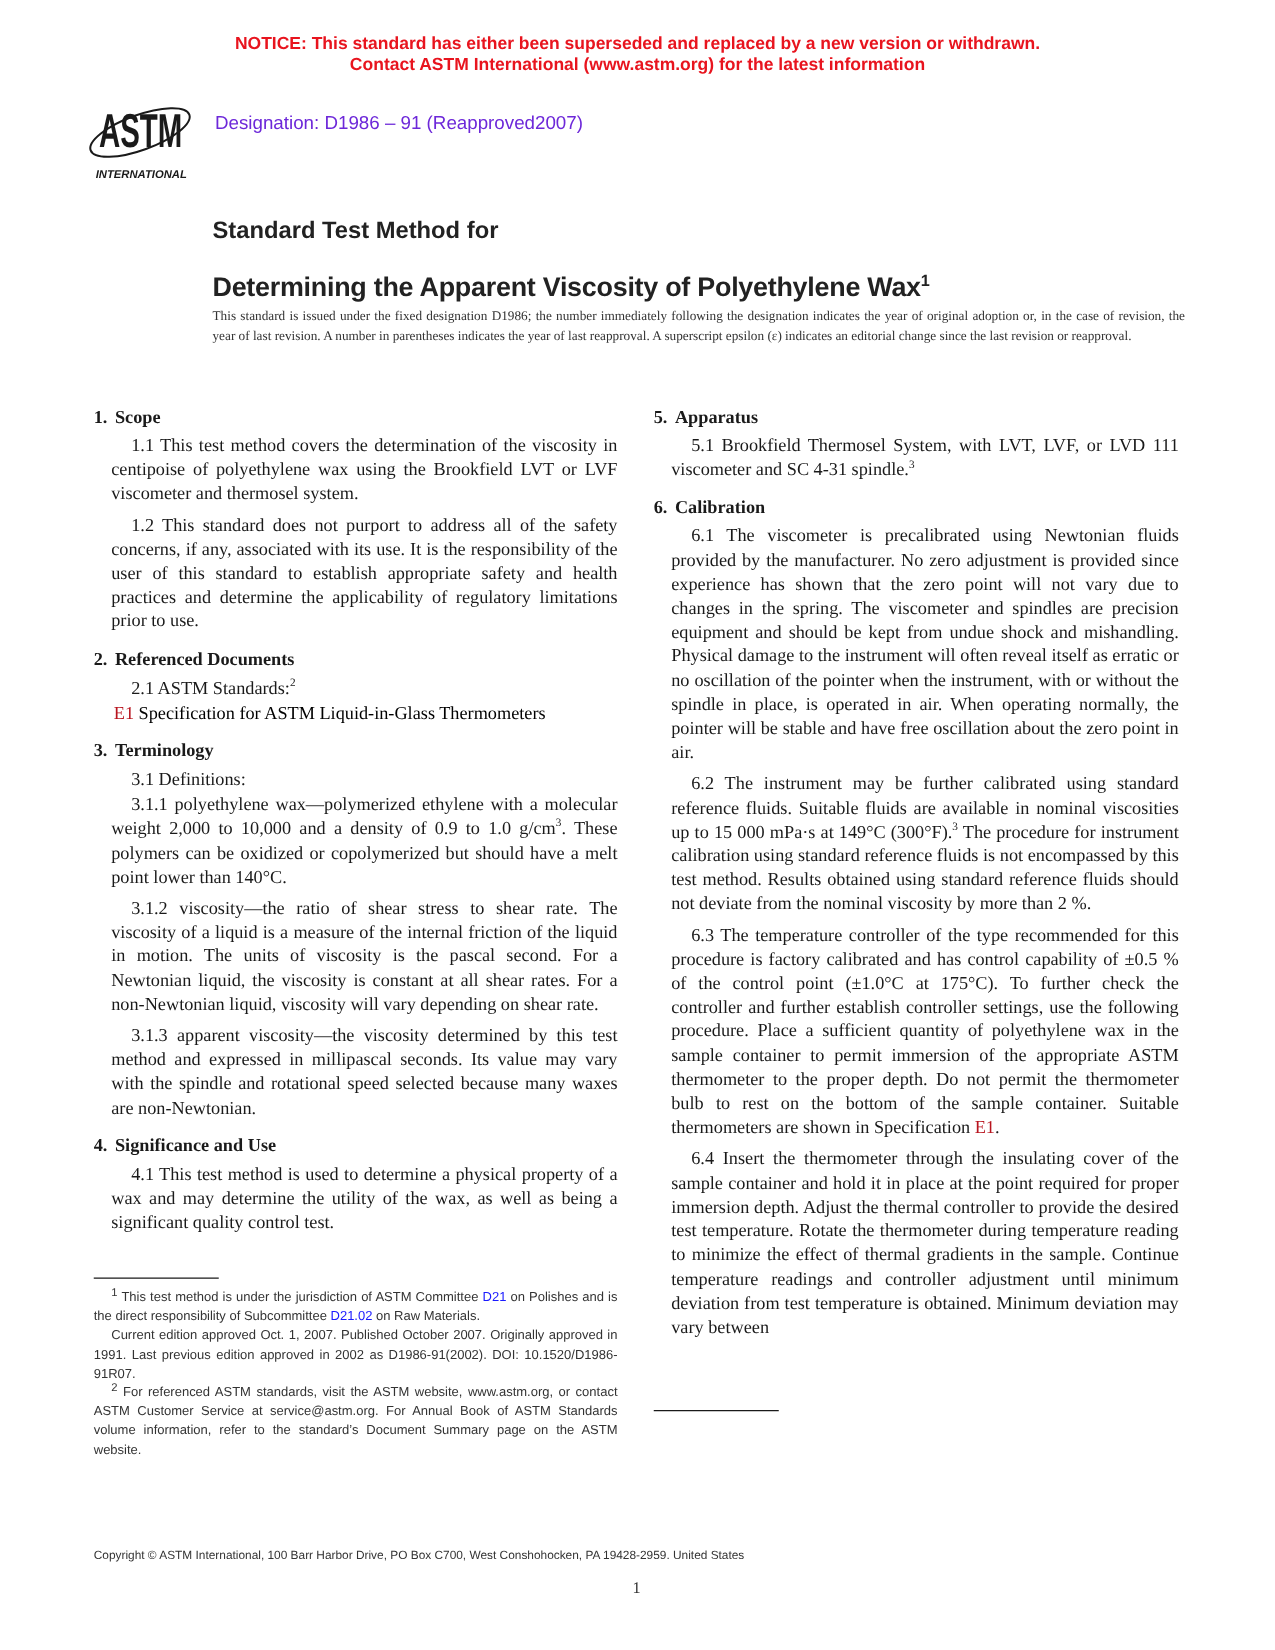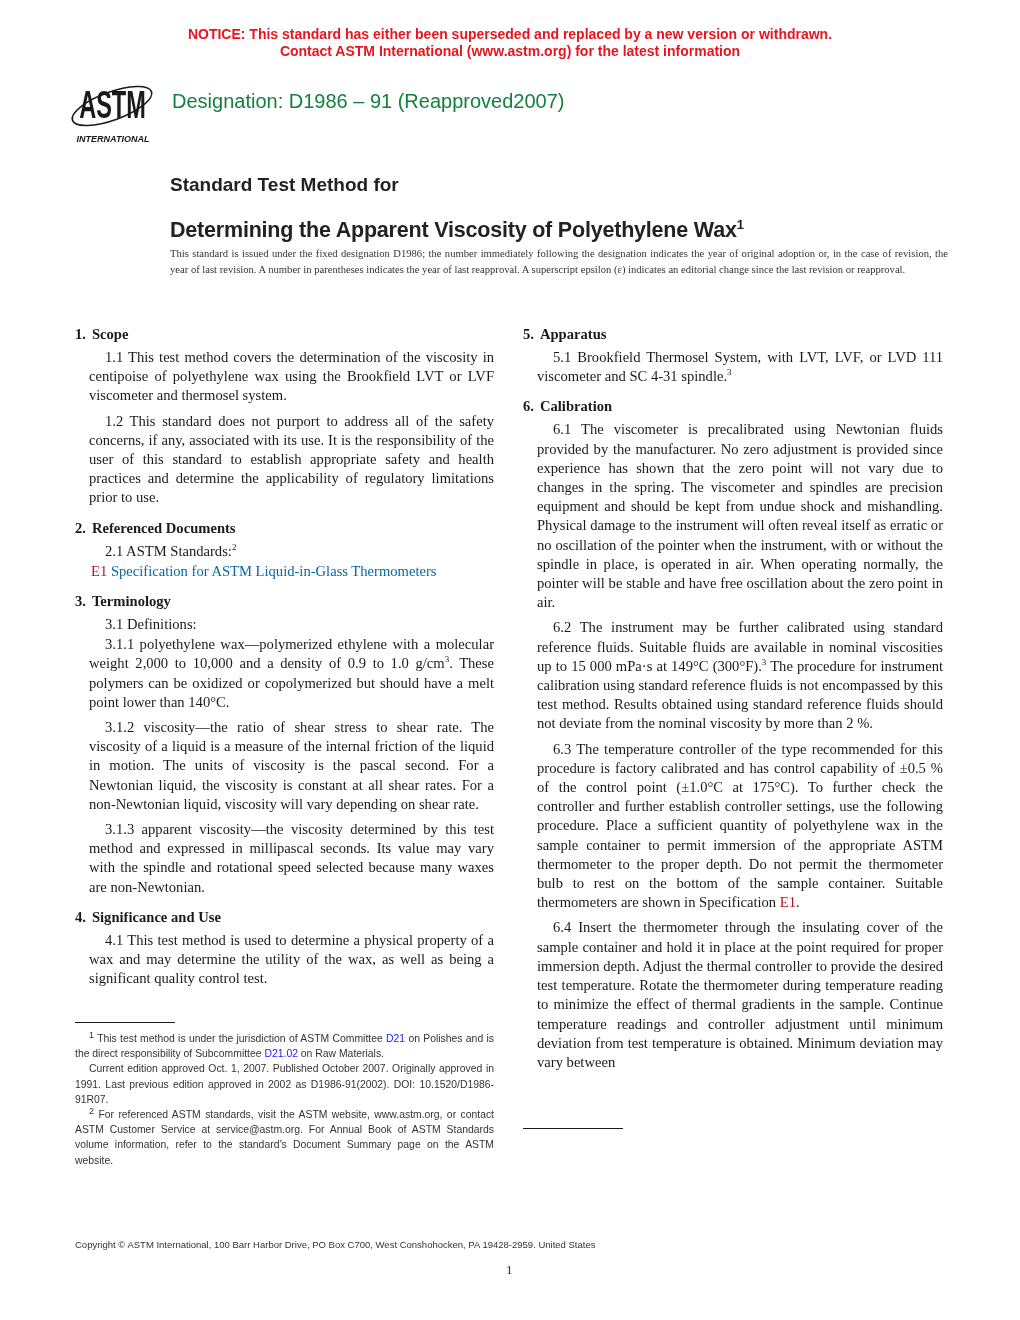--- a/index.html
+++ b/index.html
@@ -1,36 +1,36 @@
 <!DOCTYPE html>
 <html><head>
 <meta charset="utf-8">
 <style>
   html, body { margin: 0; padding: 0; background: #ffffff; }
   body { width: 1020px; height: 1320px; position: relative; overflow: hidden; color: #1a1a1a; }
   .abs { position: absolute; }
   .notice { left: 0; width: 1020px; top: 26px; text-align: center; color: #e8141e;
     font-family: "Liberation Sans", sans-serif; font-weight: bold; font-size: 14px; line-height: 17px; }
   .logo { left: 66px; top: 72px; width: 96px; height: 74px; }
-  .designation { left: 172px; top: 90px; font-family: "Liberation Sans", sans-serif; font-size: 20px; color: #15803d; }
+  .designation { left: 172px; top: 90px; font-family: "Liberation Sans", sans-serif; font-size: 15px; color: #6d28d9; }
   .title1 { left: 170px; top: 174px; font-family: "Liberation Sans", sans-serif; font-weight: bold; font-size: 19px; color: #222; }
   .title2 { left: 170px; top: 198px; font-family: "Liberation Sans", sans-serif; font-weight: bold; font-size: 21.5px; color: #222; letter-spacing: -0.2px; margin-top: 20px; }
   .title2 sup { font-size: 13px; }
   .issued { left: 170px; top: 246px; width: 778px; font-family: "Liberation Serif", serif; font-size: 10.6px; line-height: 15.5px; color: #333; text-align: justify; }
   .col { font-family: "Liberation Serif", serif; font-size: 14.6px; line-height: 19.2px; color: #1a1a1a; }
   .col-left { left: 75px; top: 324px; width: 419px; }
   .col-right { left: 523px; top: 324px; width: 420px; }
   h2.sec { margin: 0 0 4px 0; font-size: 14.6px; font-weight: bold; font-family: "Liberation Serif", serif; line-height: 20px; }
   h2.sec .num { margin-right: 6px; }
   p.par { margin: 0 0 6px 14px; text-align: justify; text-indent: 16px; }
   p.par.tight { margin-bottom: 1px; }
   .sec-block { margin-bottom: 10px; }
   .italic { }
   .ref-red { color: #b8141e; }
-  .ref-blue { color: #0369a1; font-family: Liberation Serif, serif; }
+  .ref-blue { color: #000000; font-family: Liberation Serif, serif; }
   .ref-line { margin: 0 0 8px 16px; }
   sup { font-size: 9px; line-height: 0; }
   .fn-rule { width: 100px; height: 1px; background: #1a1a1a; }
   .fn { font-family: "Liberation Sans", sans-serif; font-size: 10.4px; line-height: 15.2px; color: #333; text-align: justify; }
   .fn p { margin: 0; text-indent: 14px; }
   .fn-left { left: 75px; top: 1022px; width: 419px; }
   .fn-right { left: 523px; top: 1128px; width: 420px; }
   .fn .blue { color: #1a1aff; }
   .copyright { left: 75px; top: 1239px; font-family: "Liberation Sans", sans-serif; font-size: 9.5px; color: #333; }
   .pagenum { left: 506px; top: 1262px; font-family: "Liberation Serif", serif; font-size: 13px; color: #333; }

